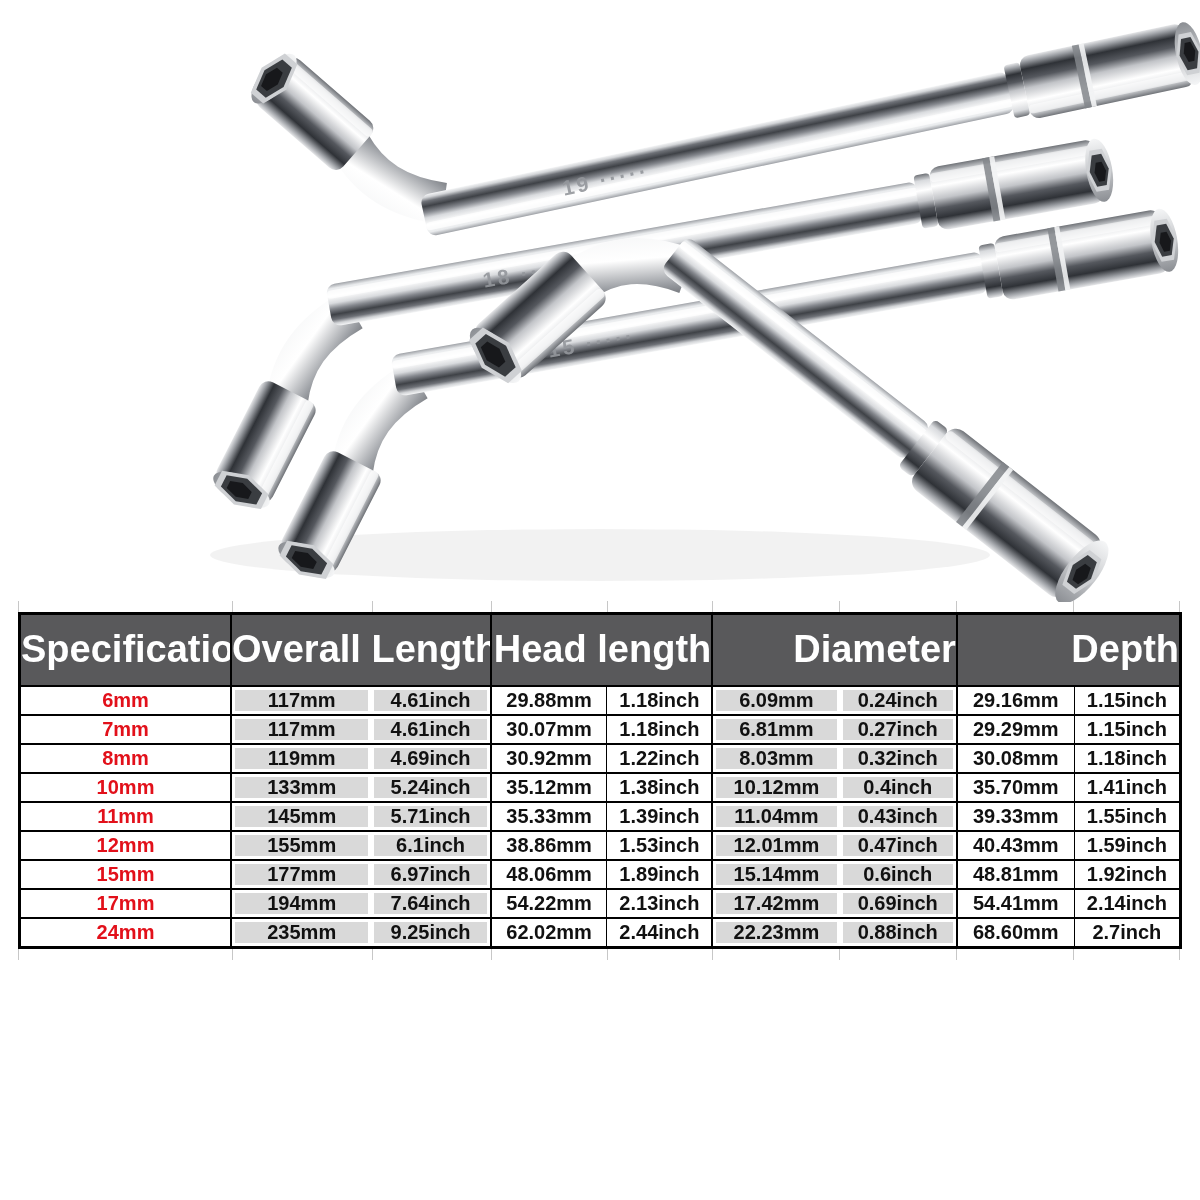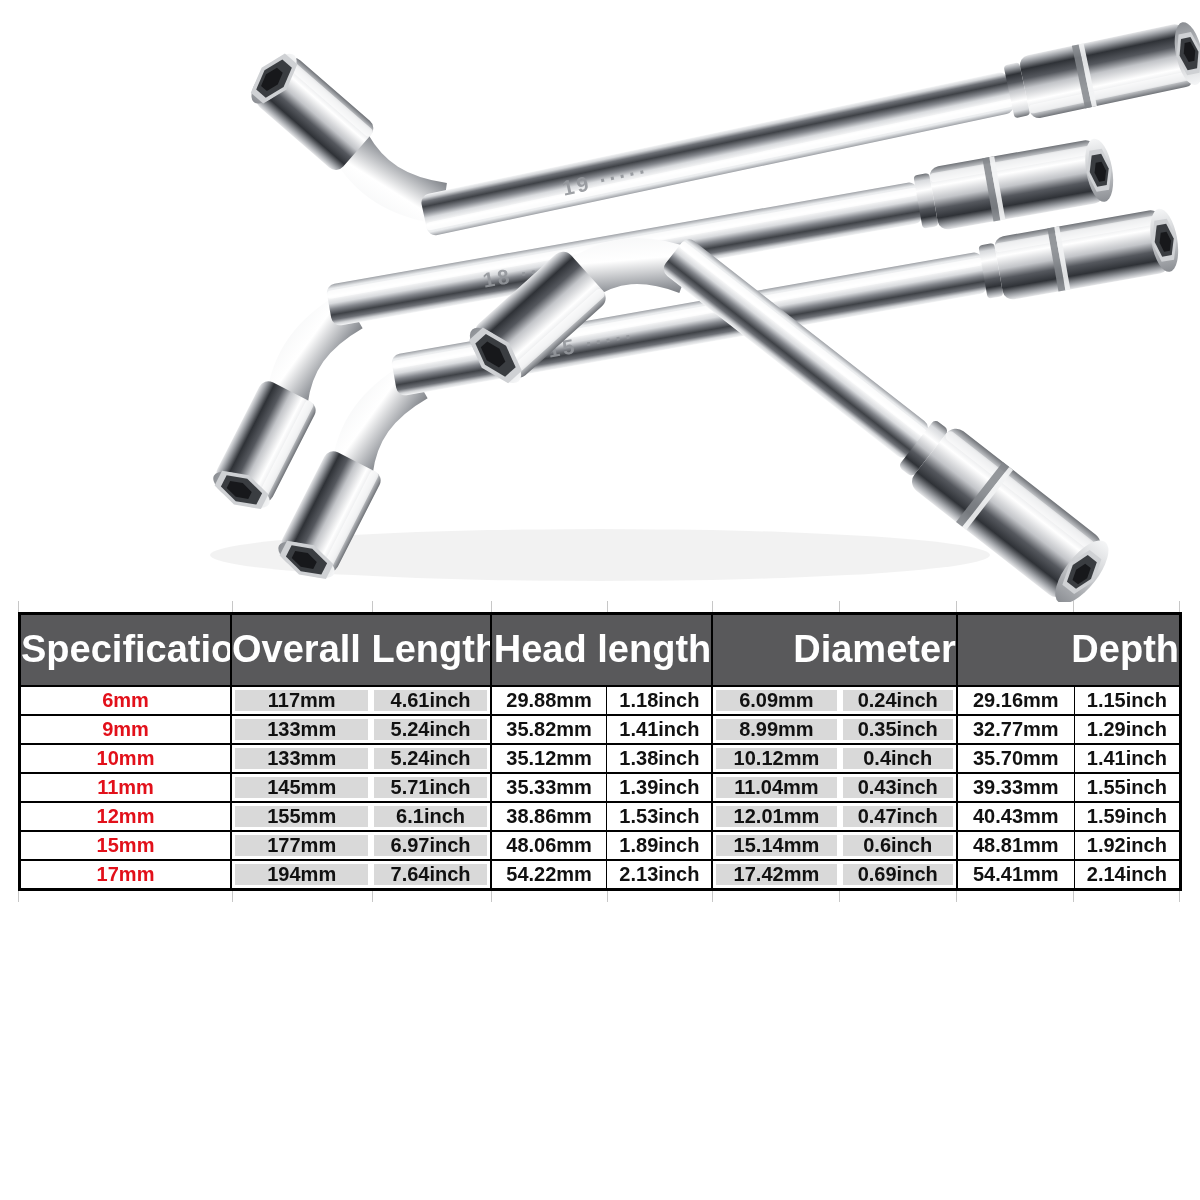--- a/index.html
+++ b/index.html
@@ -168,29 +168,40 @@
           <td class="val-cell gray gstart">117mm</td>
           <td class="val-cell gray">4.61inch</td>
           <td class="val-cell gstart">29.88mm</td>
           <td class="val-cell wsub">1.18inch</td>
           <td class="val-cell gray gstart">6.09mm</td>
           <td class="val-cell gray">0.24inch</td>
           <td class="val-cell gstart">29.16mm</td>
           <td class="val-cell wsub">1.15inch</td>
         </tr>
         <tr>
-          <td class="spec-cell">9mm</td>
-          <td class="val-cell gray gstart">133mm</td>
-          <td class="val-cell gray">5.24inch</td>
-          <td class="val-cell gstart">35.82mm</td>
-          <td class="val-cell wsub">1.41inch</td>
-          <td class="val-cell gray gstart">8.99mm</td>
-          <td class="val-cell gray">0.35inch</td>
-          <td class="val-cell gstart">32.77mm</td>
-          <td class="val-cell wsub">1.29inch</td>
+          <td class="spec-cell">7mm</td>
+          <td class="val-cell gray gstart">117mm</td>
+          <td class="val-cell gray">4.61inch</td>
+          <td class="val-cell gstart">30.07mm</td>
+          <td class="val-cell wsub">1.18inch</td>
+          <td class="val-cell gray gstart">6.81mm</td>
+          <td class="val-cell gray">0.27inch</td>
+          <td class="val-cell gstart">29.29mm</td>
+          <td class="val-cell wsub">1.15inch</td>
+        </tr>
+        <tr>
+          <td class="spec-cell">8mm</td>
+          <td class="val-cell gray gstart">119mm</td>
+          <td class="val-cell gray">4.69inch</td>
+          <td class="val-cell gstart">30.92mm</td>
+          <td class="val-cell wsub">1.22inch</td>
+          <td class="val-cell gray gstart">8.03mm</td>
+          <td class="val-cell gray">0.32inch</td>
+          <td class="val-cell gstart">30.08mm</td>
+          <td class="val-cell wsub">1.18inch</td>
         </tr>
         <tr>
           <td class="spec-cell">10mm</td>
           <td class="val-cell gray gstart">133mm</td>
           <td class="val-cell gray">5.24inch</td>
           <td class="val-cell gstart">35.12mm</td>
           <td class="val-cell wsub">1.38inch</td>
           <td class="val-cell gray gstart">10.12mm</td>
           <td class="val-cell gray">0.4inch</td>
           <td class="val-cell gstart">35.70mm</td>
@@ -232,20 +243,31 @@
         <tr>
           <td class="spec-cell">17mm</td>
           <td class="val-cell gray gstart">194mm</td>
           <td class="val-cell gray">7.64inch</td>
           <td class="val-cell gstart">54.22mm</td>
           <td class="val-cell wsub">2.13inch</td>
           <td class="val-cell gray gstart">17.42mm</td>
           <td class="val-cell gray">0.69inch</td>
           <td class="val-cell gstart">54.41mm</td>
           <td class="val-cell wsub">2.14inch</td>
+        </tr>
+        <tr>
+          <td class="spec-cell">24mm</td>
+          <td class="val-cell gray gstart">235mm</td>
+          <td class="val-cell gray">9.25inch</td>
+          <td class="val-cell gstart">62.02mm</td>
+          <td class="val-cell wsub">2.44inch</td>
+          <td class="val-cell gray gstart">22.23mm</td>
+          <td class="val-cell gray">0.88inch</td>
+          <td class="val-cell gstart">68.60mm</td>
+          <td class="val-cell wsub">2.7inch</td>
         </tr>
       </tbody>
   </table>
 <div class="tick" style="left: 0px; top: -11px;"></div>
     <div class="tick" style="left: 0px; top: calc(100% + 0px);"></div>
     <div class="tick" style="left: 214px; top: -11px;"></div>
     <div class="tick" style="left: 214px; top: calc(100% + 0px);"></div>
     <div class="tick" style="left: 354px; top: -11px;"></div>
     <div class="tick" style="left: 354px; top: calc(100% + 0px);"></div>
     <div class="tick" style="left: 473px; top: -11px;"></div>

